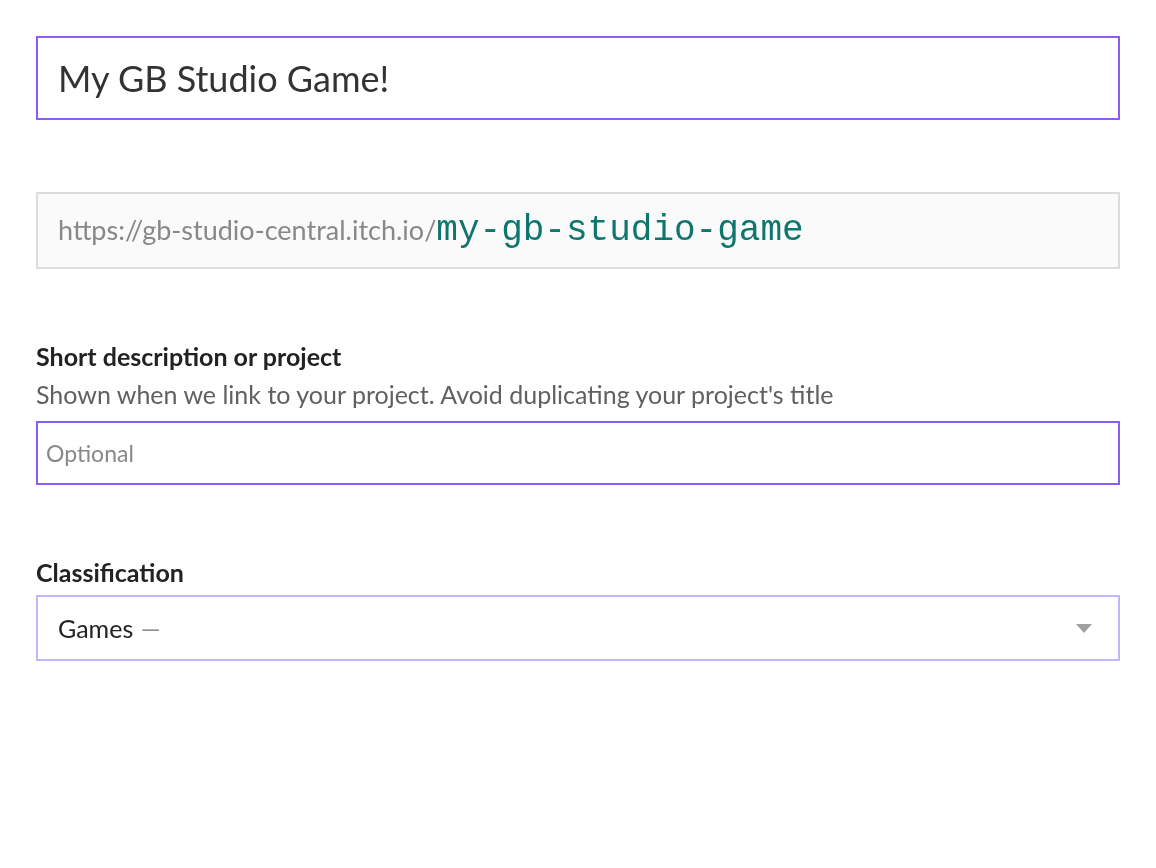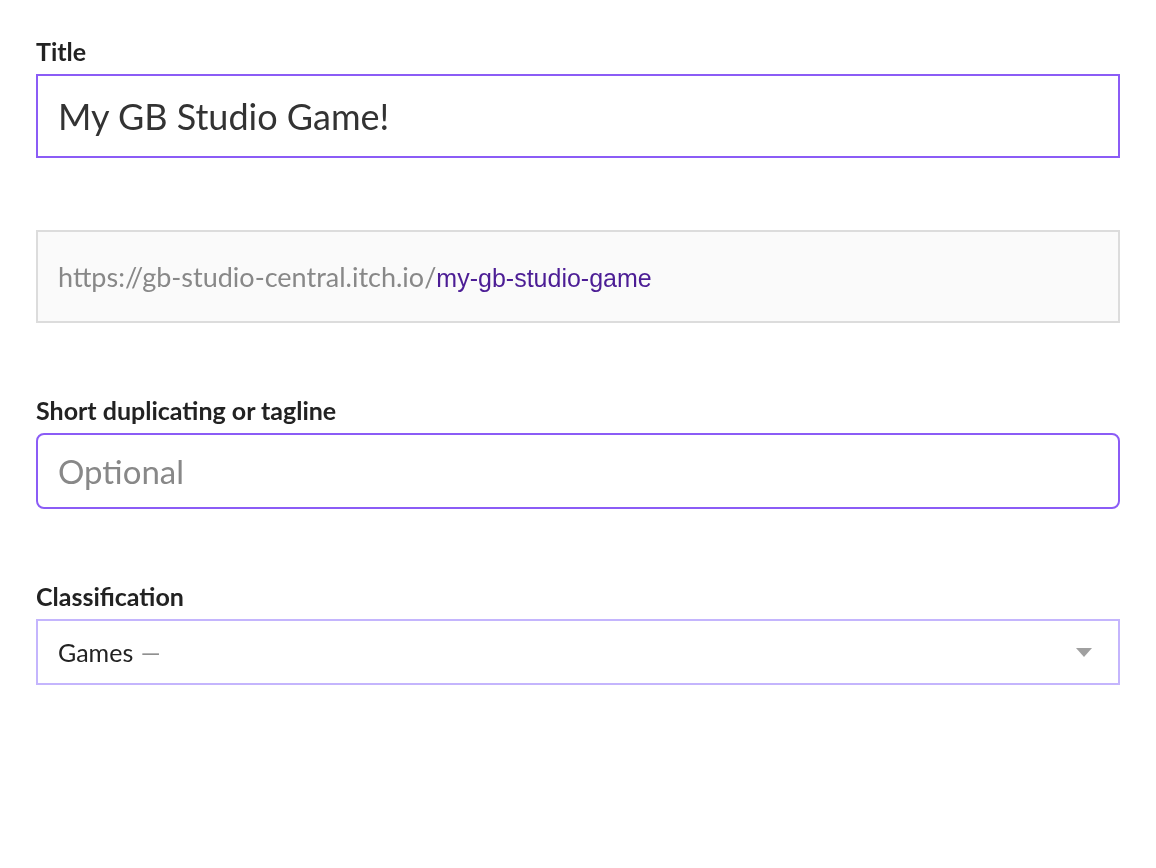--- a/index.html
+++ b/index.html
@@ -41,45 +41,44 @@
       padding: 18px 20px;
       font-size: 36px;
       font-family: inherit;
       color: #333333;
       outline: none;
     }
     .text-input::placeholder {
       color: #888888;
     }
     .text-input.smaller {
-      font-size: 33px;
-      padding: 16px 20px;
-      border-radius: 8px;
+      font-size: 23px;
+      padding: 16px 8px;
     }
     .url-input-wrap {
       width: 100%;
       border: 2px solid #dcdcdc;
       background: #fafafa;
-      padding: 28px 20px;
+      padding: 16px 20px;
       font-size: 27px;
       display: flex;
       align-items: baseline;
       cursor: text;
     }
     .url-prefix {
       color: #888888;
       white-space: nowrap;
     }
     .url-slug-input {
       border: none;
       outline: none;
       background: transparent;
-      font-size: 25px;
-      font-family: Liberation Sans, sans-serif;
-      color: #4c1d95;
+      font-size: 36px;
+      font-family: Liberation Mono, monospace;
+      color: #0f766e;
       flex: 1;
       padding: 0;
     }
     .select-wrap {
       position: relative;
       width: 100%;
       border: 2px solid #c4b5fd;
       background: #ffffff;
       padding: 16px 20px;
       font-size: 25px;
@@ -109,33 +108,33 @@
       border-left: 8px solid transparent;
       border-right: 8px solid transparent;
       border-top: 9px solid #a0a0a0;
       margin-right: 6px;
     }
   </style>
 </head>
 <body>
 
 <div class="field-group">
-  <label class="field-label">Title</label>
   <input type="text" class="text-input" value="My GB Studio Game!" style="">
 </div>
 
 <div class="field-group">
   <div class="url-input-wrap">
     <span class="url-prefix">https://gb-studio-central.itch.io/</span>
     <input type="text" class="url-slug-input" value="my-gb-studio-game" style="">
   </div>
 </div>
 
 <div class="field-group">
-  <label class="field-label">Short duplicating or tagline</label>
+  <label class="field-label">Short description or project</label>
+  <div class="field-sublabel">Shown when we link to your project. Avoid duplicating your project's title</div>
   <input type="text" class="text-input smaller" placeholder="Optional" style="">
 </div>
 
 <div class="field-group">
   <label class="field-label">Classification</label>
   <div class="select-wrap">
     <div class="select-text">
       <span class="select-primary">Games</span>
       <span class="select-sep">—</span>
     </div>

